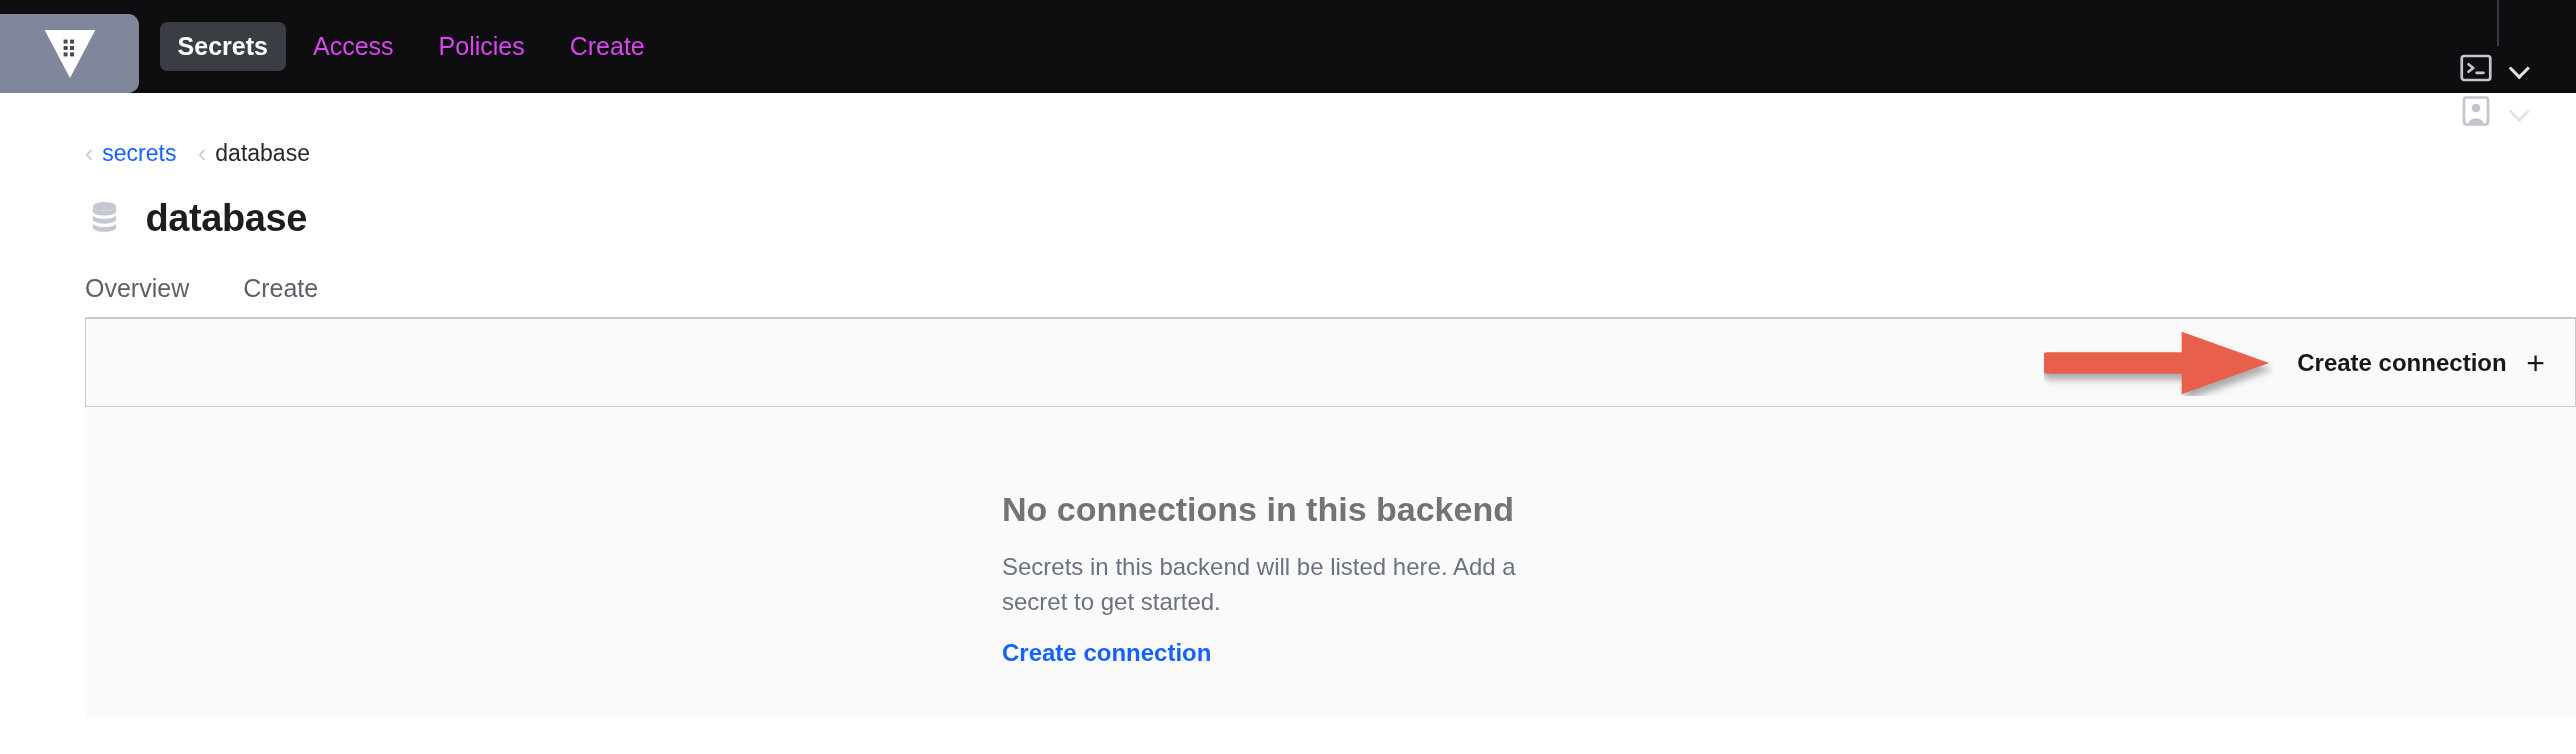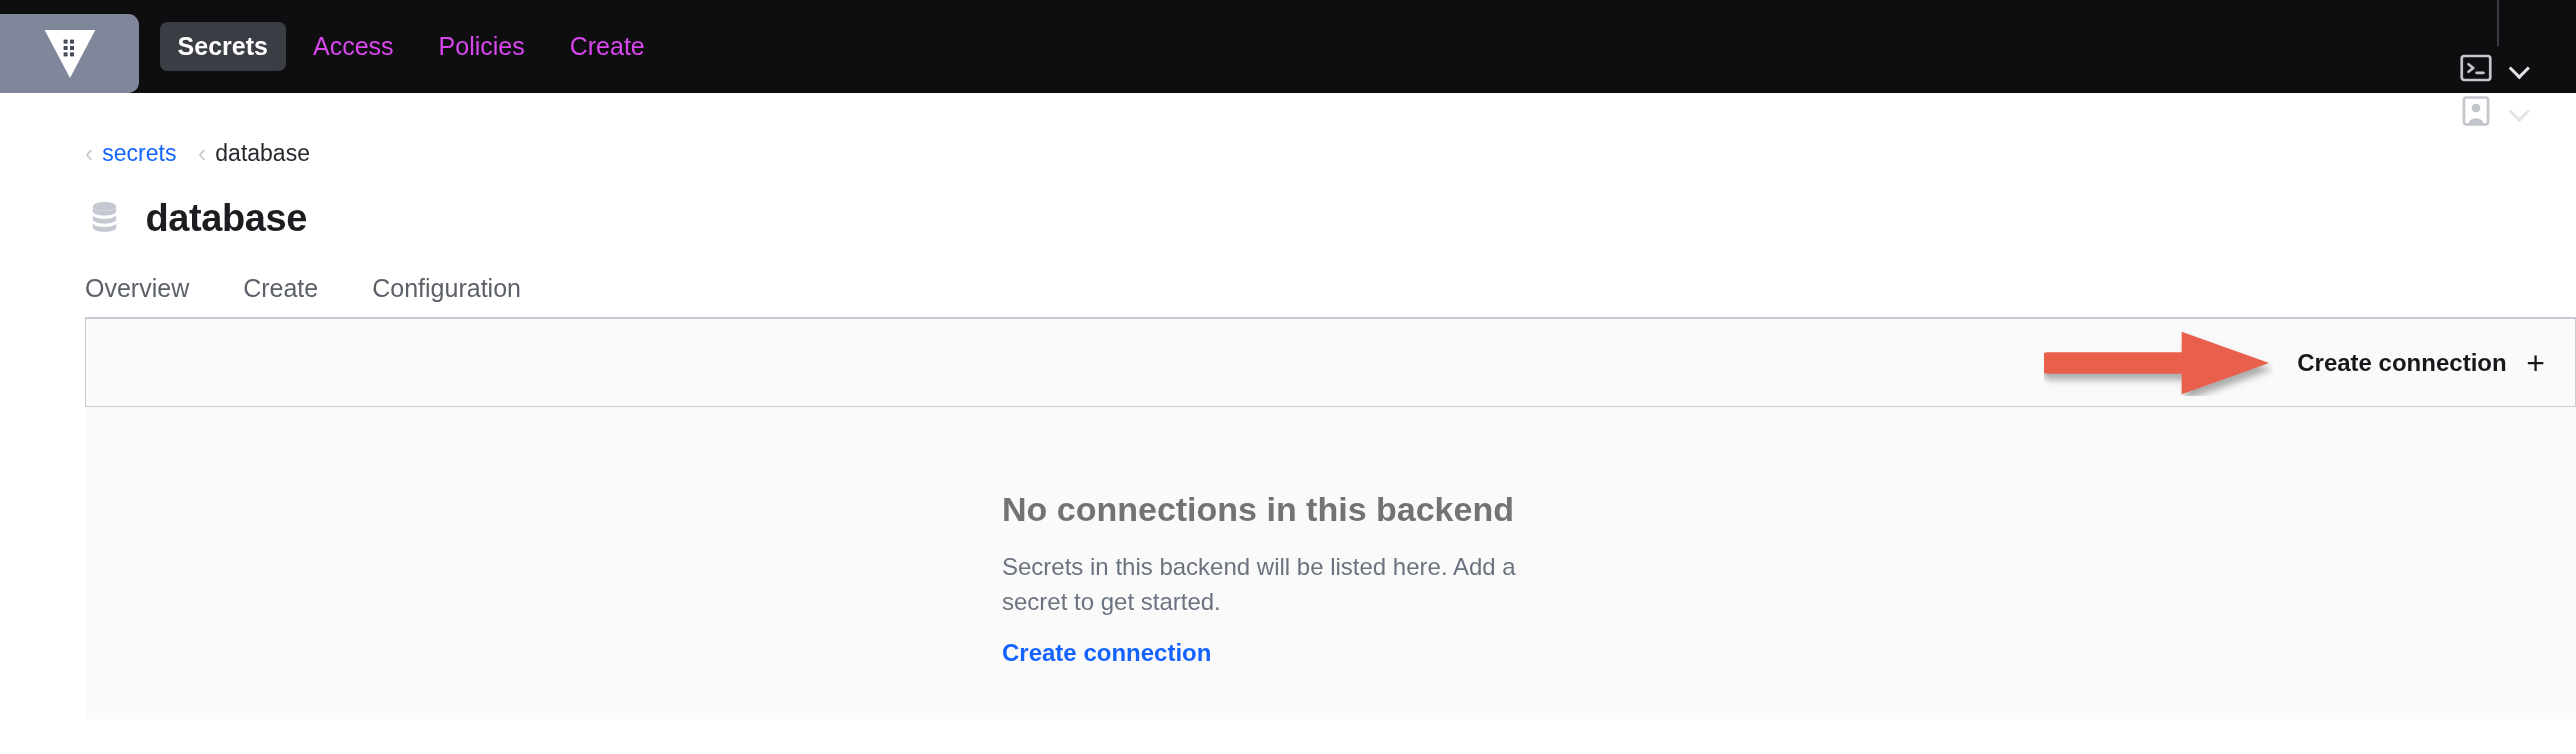--- a/index.html
+++ b/index.html
@@ -353,23 +353,20 @@
     <h1 class="page-title">database</h1>
   </div>
 
   <div class="tabs">
     <div class="tab">
       <span>Overview</span>
     </div>
     <div class="tab">
       <span>Create</span>
     </div>
-    <div class="tab">
-      <span>Configuration</span>
-    </div>
   </div>
 
   <div class="content">
 
     <div class="toolbar">
 
       <span class="annotation-arrow">
         <svg width="229" height="66" viewBox="0 0 256 74" aria-hidden="true">
           <defs>
             <filter id="arrowShadow" x="-20%" y="-40%" width="150%" height="200%">

